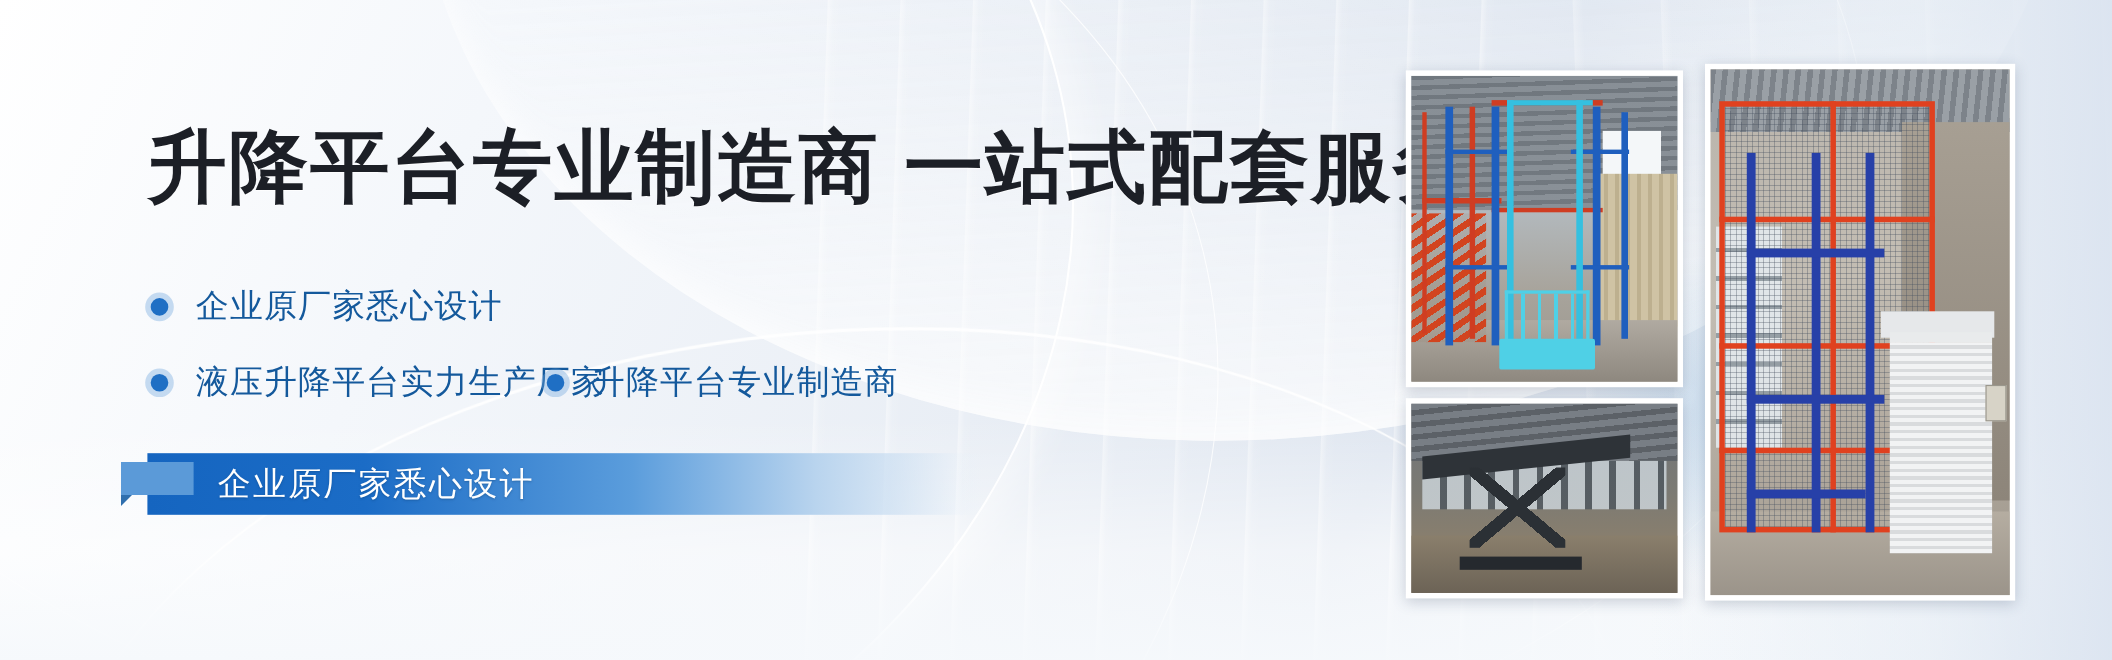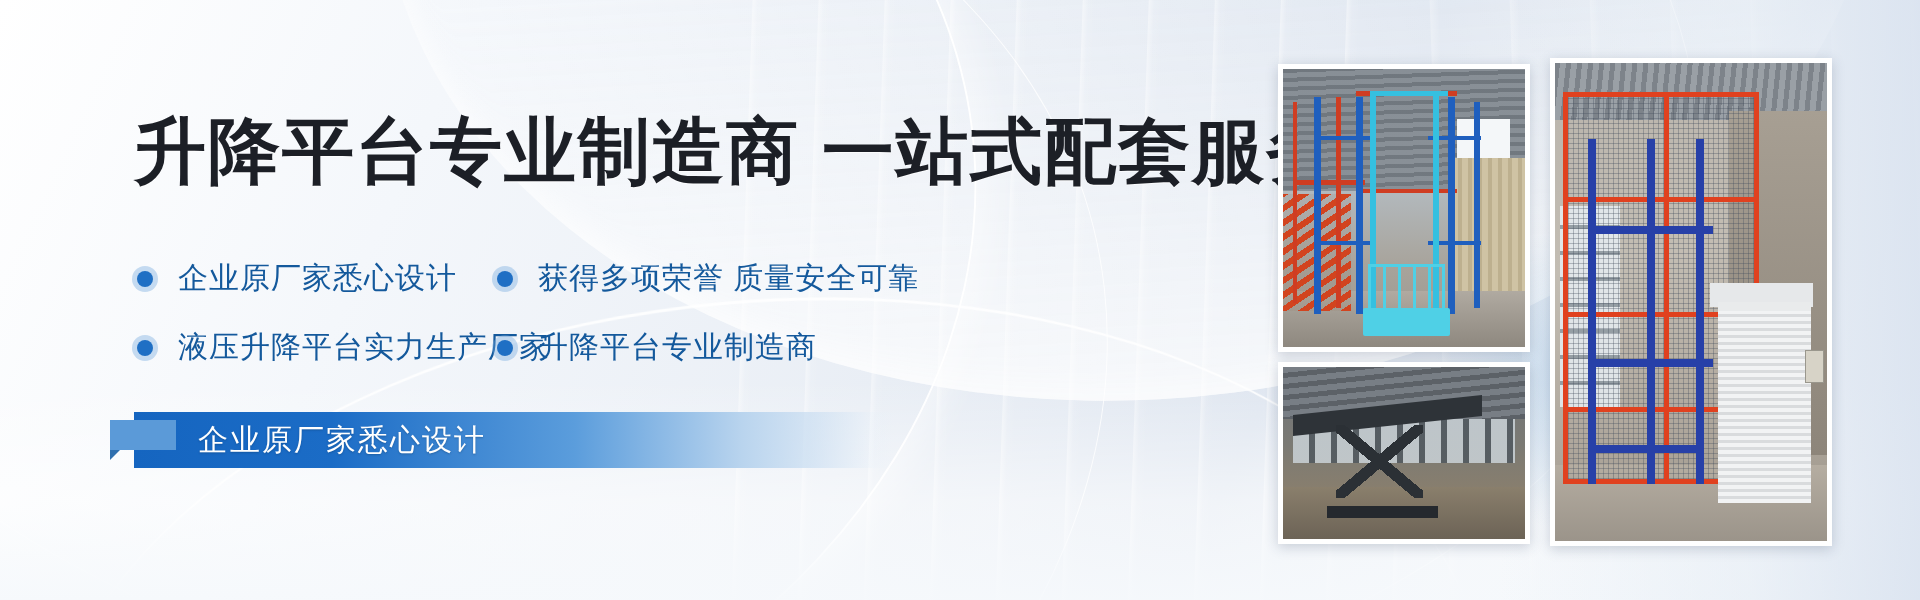--- a/index.html
+++ b/index.html
@@ -316,26 +316,20 @@
     <div class="headline">升降平台专业制造商 一站式配套服务</div>
 
     <div class="bullets">
 
       <div class="brow">
         <div class="bullet col-a">
           <span class="dotwrap">
               <span class="dot"></span>
             </span>
           <span>企业原厂家悉心设计</span>
-        </div>
-        <div class="bullet col-b">
-          <span class="dotwrap">
-              <span class="dot"></span>
-            </span>
-          <span>获得多项荣誉 质量安全可靠</span>
         </div>
       </div>
 
       <div class="brow">
         <div class="bullet col-a">
           <span class="dotwrap">
               <span class="dot"></span>
             </span>
           <span>液压升降平台实力生产厂家</span>
         </div>

